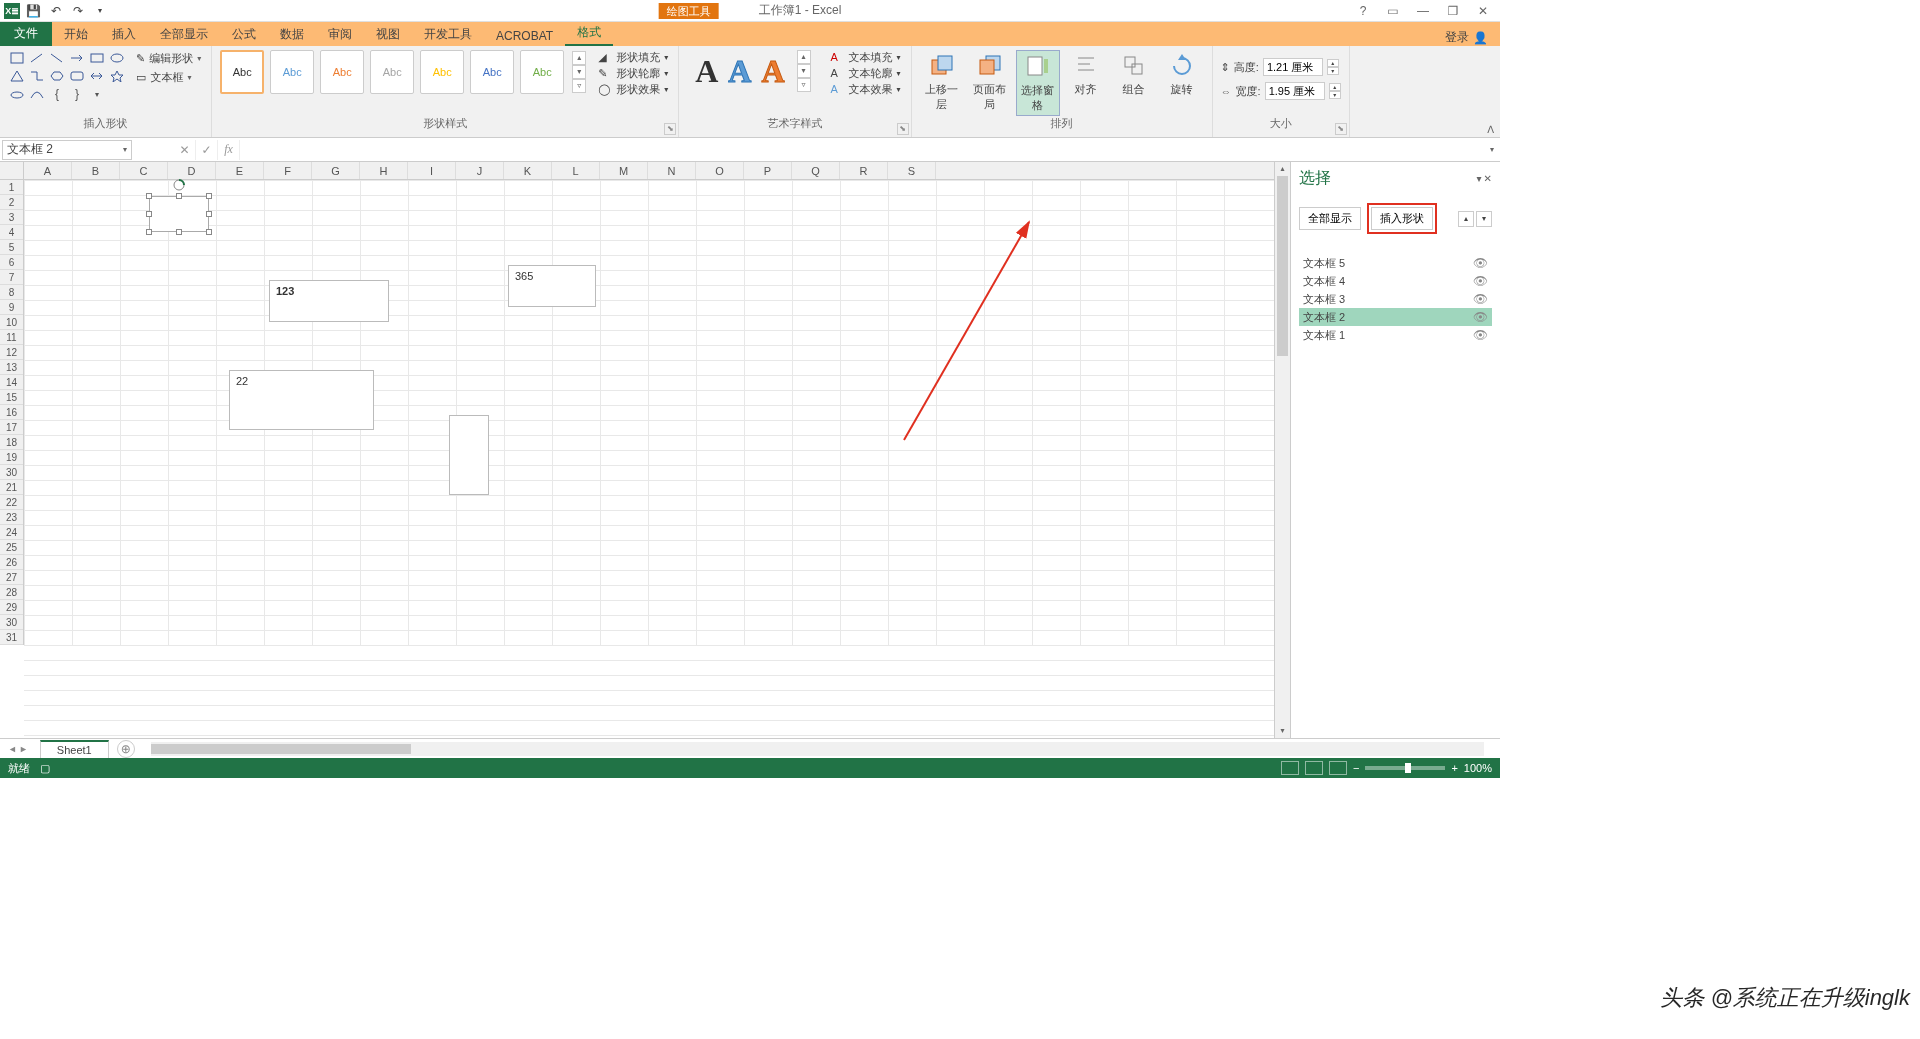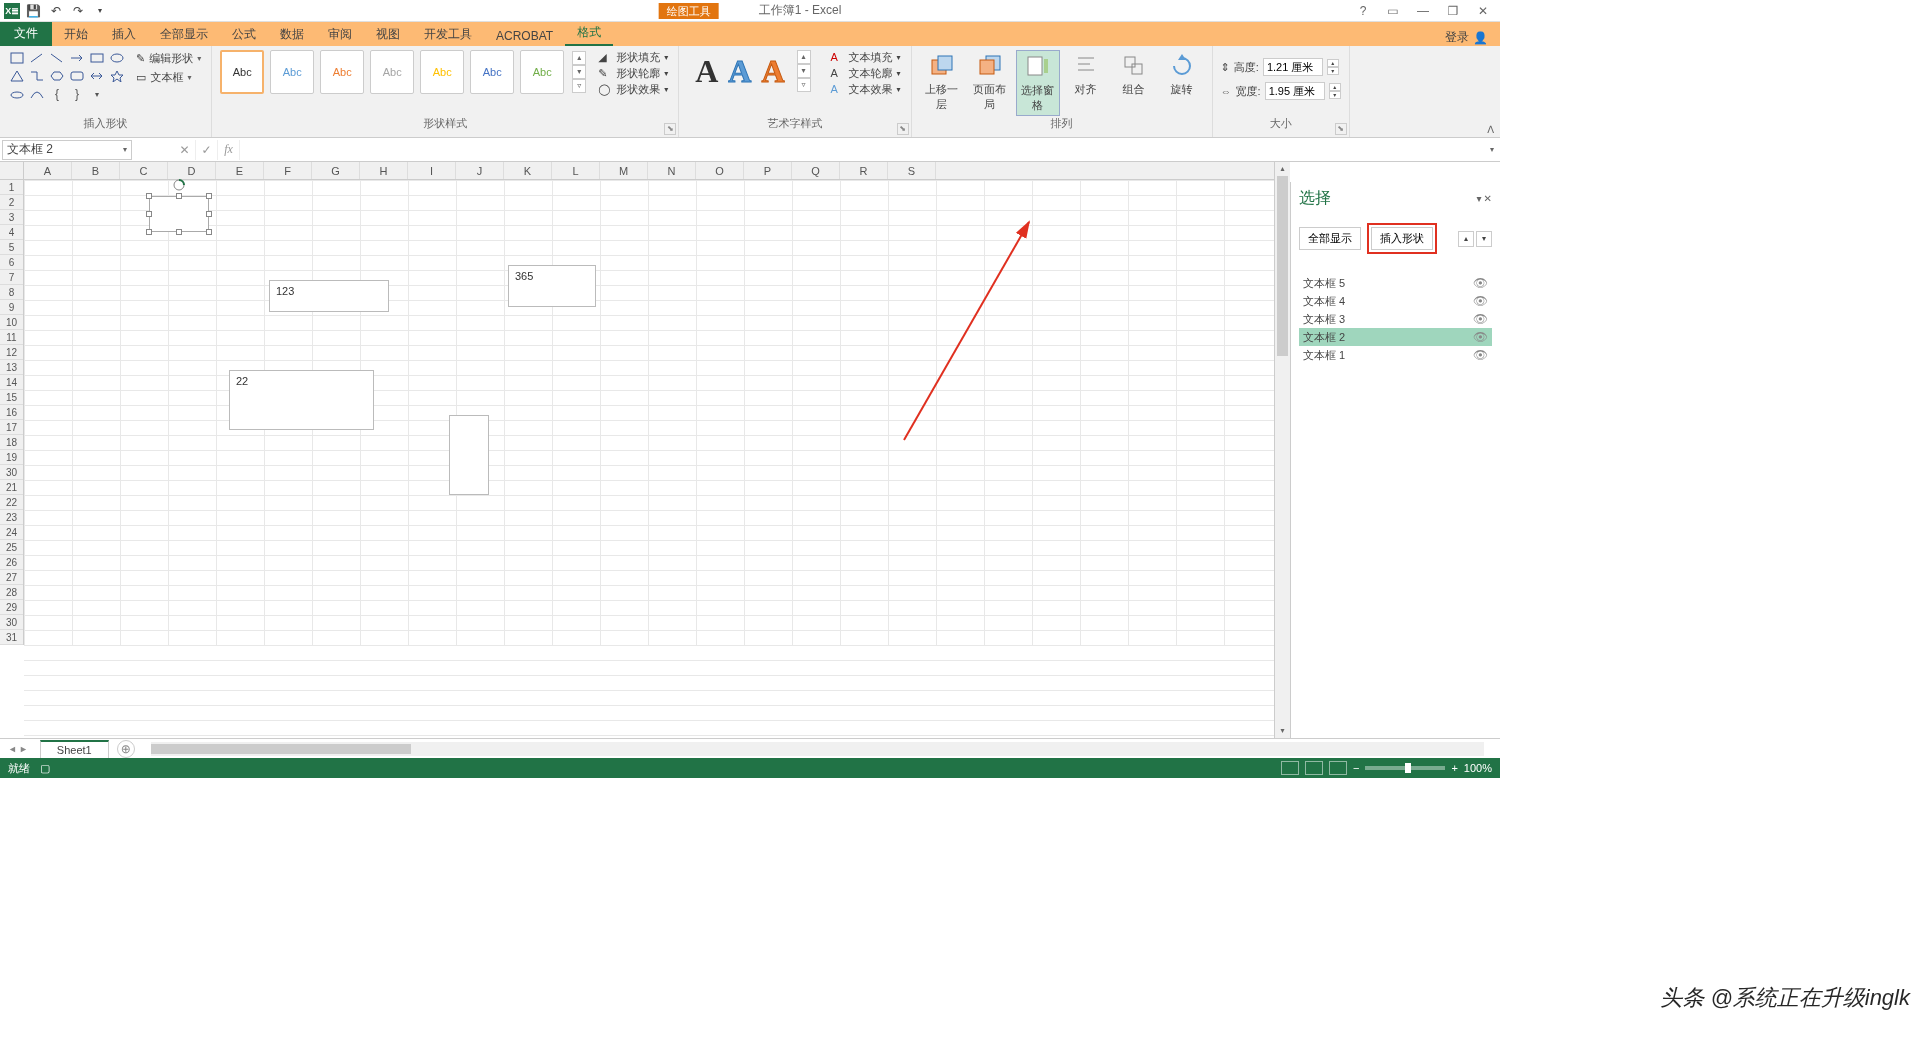--- a/index.html
+++ b/index.html
@@ -100,21 +100,21 @@
 .textbox { position: absolute; background: #fff; border: 1px solid #bbb; font-size: 11px; padding: 4px 6px; color: #333; }
 .textbox.selected { border: 1px solid #aaa; }
 .sel-handle { position: absolute; width: 6px; height: 6px; background: #fff; border: 1px solid #888; }
 .rot-handle { position: absolute; width: 12px; height: 12px; left: 50%; top: -18px; transform: translateX(-50%); }
 
 .vscroll { width: 16px; background: #f0f0f0; border-left: 1px solid #ccc; position: relative; }
 .vscroll .thumb { position: absolute; left: 2px; right: 2px; top: 14px; height: 180px; background: #ccc; }
 .vscroll .arr { position: absolute; left: 0; right: 0; height: 14px; text-align: center; font-size: 8px; color: #666; line-height: 14px; }
 
 
-.sel-pane { width: 210px; border-left: 1px solid #ccc; background: #fff; display: flex; flex-direction: column; padding: 6px 8px; margin-top: 20px; }
+.sel-pane { width: 210px; border-left: 1px solid #ccc; background: #fff; display: flex; flex-direction: column; padding: 6px 8px; }
 .sel-pane-header { display: flex; align-items: center; justify-content: space-between; }
 .sel-pane-title { color: #217346; font-size: 16px; }
 .sel-pane-ctrl { display: flex; gap: 2px; font-size: 10px; color: #666; }
 .sel-pane-ctrl span { cursor: pointer; }
 .sel-buttons { display: flex; gap: 6px; margin-top: 14px; align-items: center; }
 .sel-btn { border: 1px solid #ccc; background: #fff; padding: 3px 8px; font-size: 11px; cursor: pointer; }
 .highlight-box { border: 2px solid #e03020; padding: 2px; }
 .reorder-btns { margin-left: auto; display: flex; gap: 2px; }
 .reorder-btn { width: 16px; height: 16px; border: 1px solid #ccc; background: #fff; font-size: 8px; text-align: center; line-height: 14px; }
 .shape-list { margin-top: 20px; }
@@ -594,21 +594,21 @@
           <span class="sel-handle" style="left:-4px; top:-4px;"></span>
           <span class="sel-handle" style="left:50%; top:-4px; margin-left:-3px;"></span>
           <span class="sel-handle" style="right:-4px; top:-4px;"></span>
           <span class="sel-handle" style="left:-4px; top:50%; margin-top:-3px;"></span>
           <span class="sel-handle" style="right:-4px; top:50%; margin-top:-3px;"></span>
           <span class="sel-handle" style="left:-4px; bottom:-4px;"></span>
           <span class="sel-handle" style="left:50%; bottom:-4px; margin-left:-3px;"></span>
           <span class="sel-handle" style="right:-4px; bottom:-4px;"></span>
         </div>
 
-        <div class="textbox" style="left:245px; top:100px; width:120px; height:32px;"><span>123</span></div>
+        <div class="textbox" style="left:245px; top:100px; width:120px; height:42px;font-weight:bold;"><span>123</span></div>
         <div class="textbox" style="left:205px; top:190px; width:145px; height:60px;"><span>22</span></div>
         <div class="textbox" style="left:484px; top:85px; width:88px; height:42px;"><span>365</span></div>
         <div class="textbox" style="left:425px; top:235px; width:40px; height:80px;"></div>
 
         <svg class="arrow-annot" style="left:0;top:0;" width="1010" height="400">
           <defs>
               <marker id="ah" markerWidth="10" markerHeight="10" refX="8" refY="3" orient="auto">
                 <path d="M0,0 L0,6 L9,3 z" fill="#e03020"></path>
               </marker>
             </defs>

